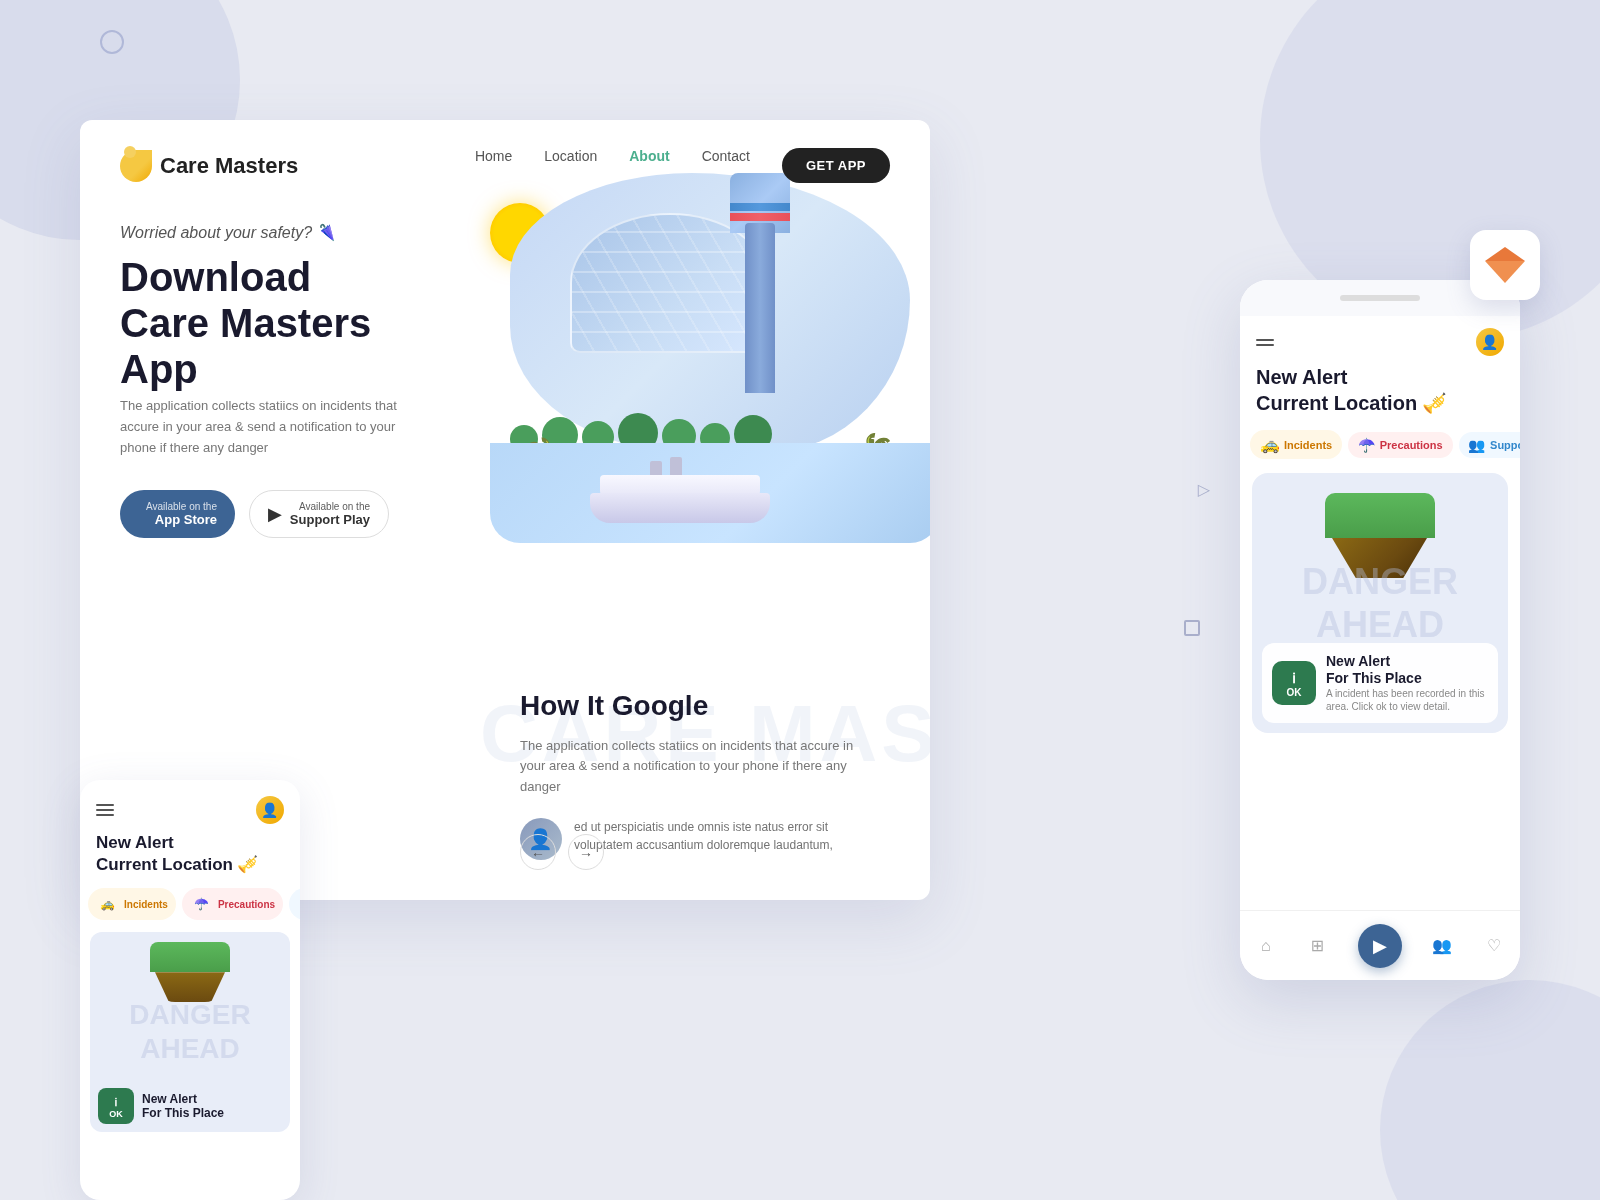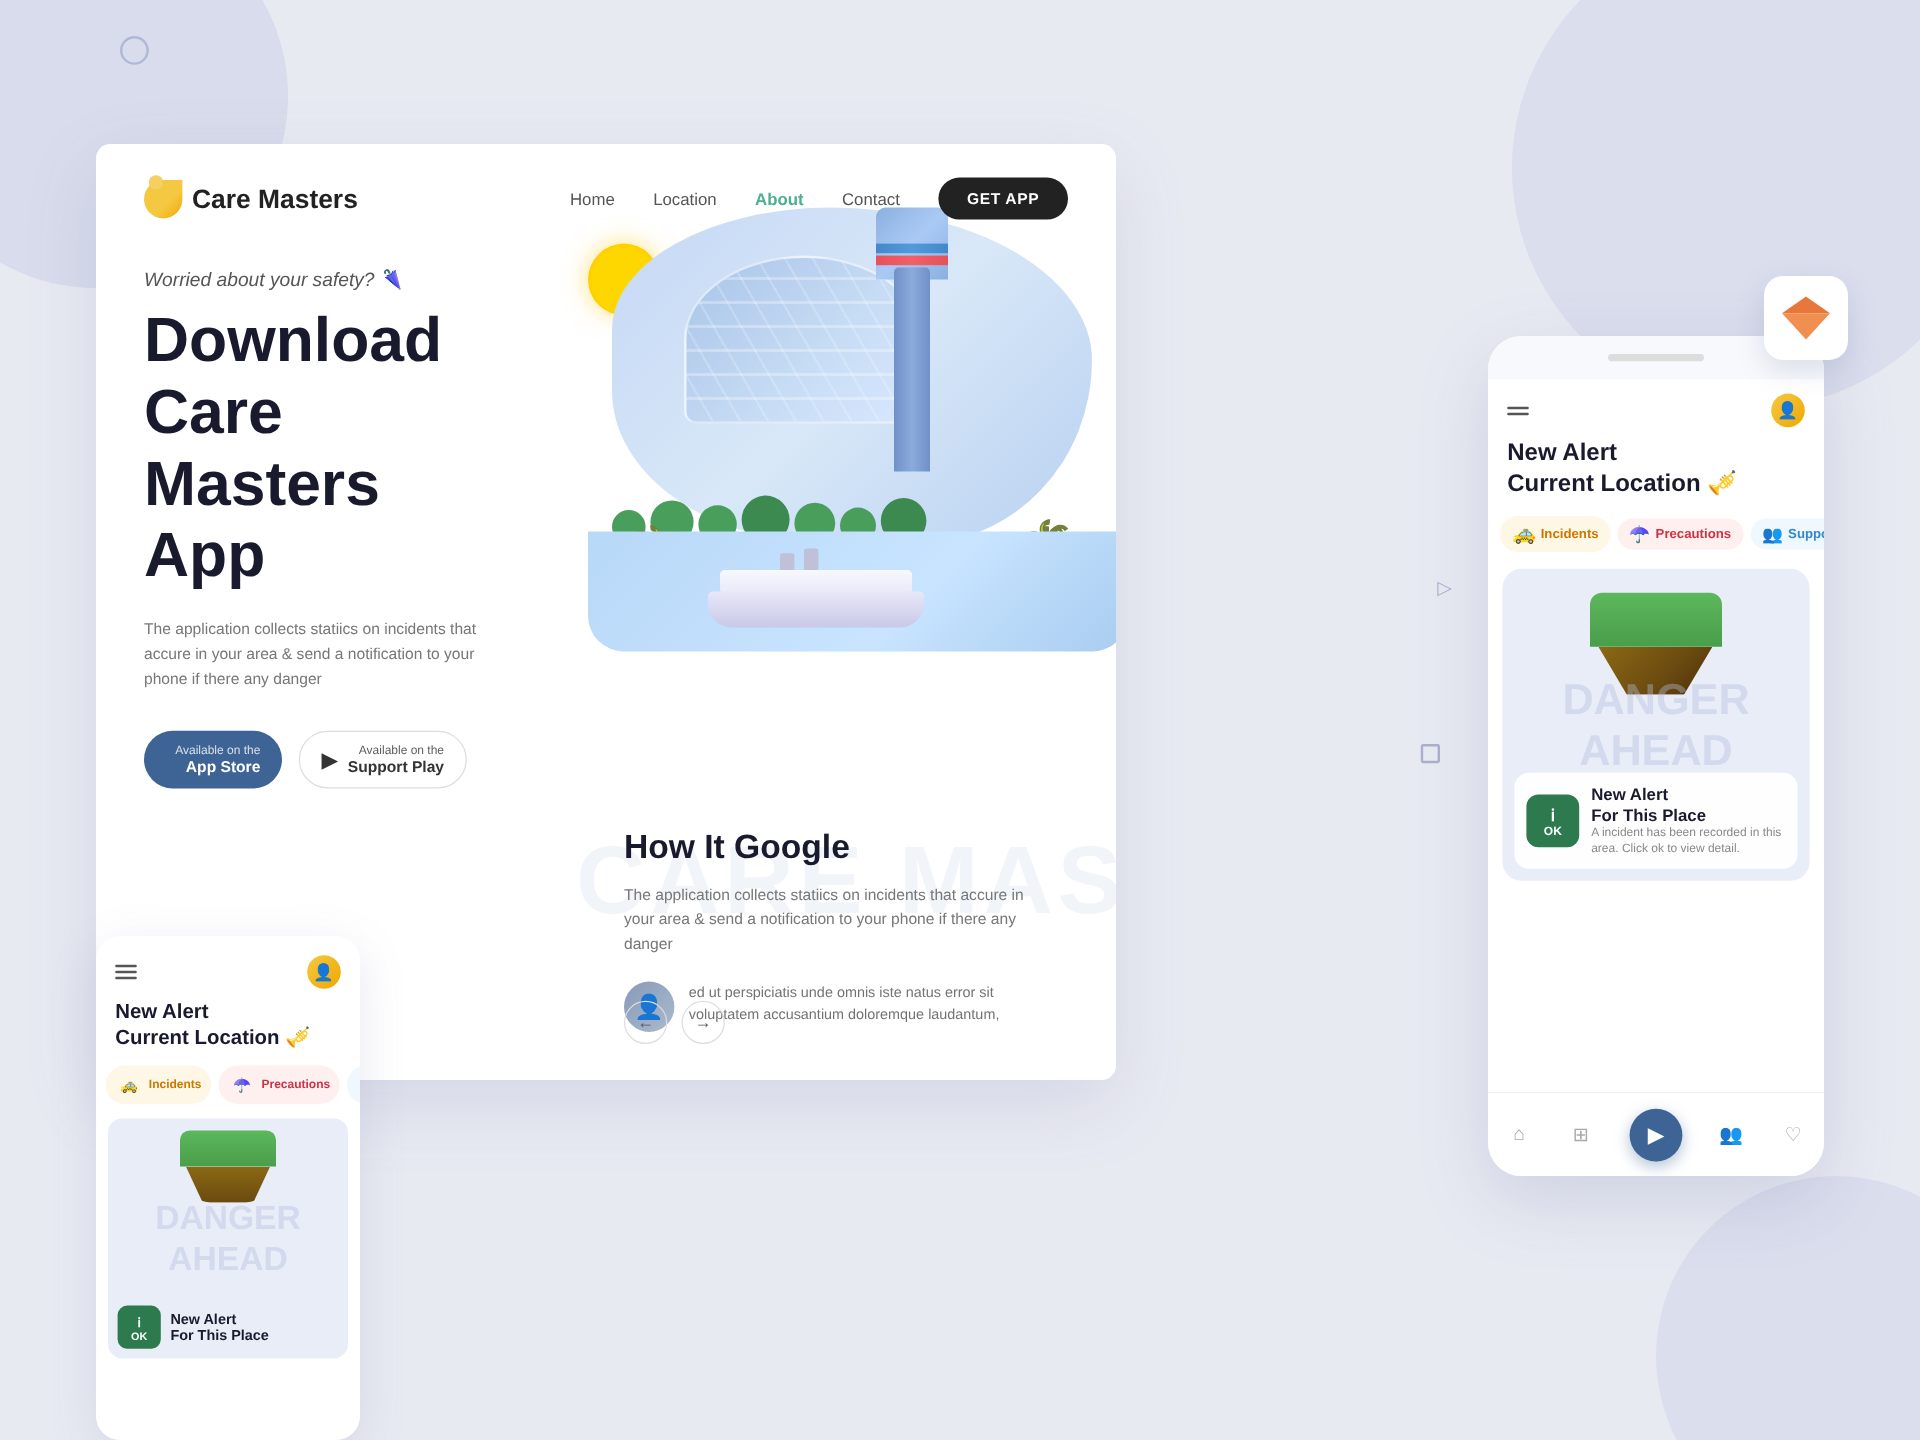--- a/index.html
+++ b/index.html
@@ -84,21 +84,20 @@
     }
     .logo-text {
       font-size: 22px;
       font-weight: 700;
       color: #222;
     }
     .nav-links {
       display: flex;
       gap: 32px;
       margin-left: auto;
-      align-items: center;
     }
     .nav-link {
       font-size: 14px;
       color: #555;
       text-decoration: none;
       cursor: pointer;
     }
     .nav-link.active {
       color: #4caf8e;
       font-weight: 600;
@@ -126,25 +125,25 @@
       max-width: 300px;
       z-index: 2;
     }
     .hero-tagline {
       font-size: 16px;
       color: #555;
       margin-bottom: 12px;
       font-style: italic;
     }
     .hero-title {
-      font-size: 52px;
+      font-size: 40px;
       font-weight: 800;
       color: #1a1a2e;
       line-height: 1.15;
-      margin-bottom: 20px;
+      margin-bottom: 4px;
     }
     .hero-desc {
       font-size: 13px;
       color: #777;
       line-height: 1.6;
       margin-bottom: 32px;
     }
     .store-buttons {
       display: flex;
       gap: 14px;

